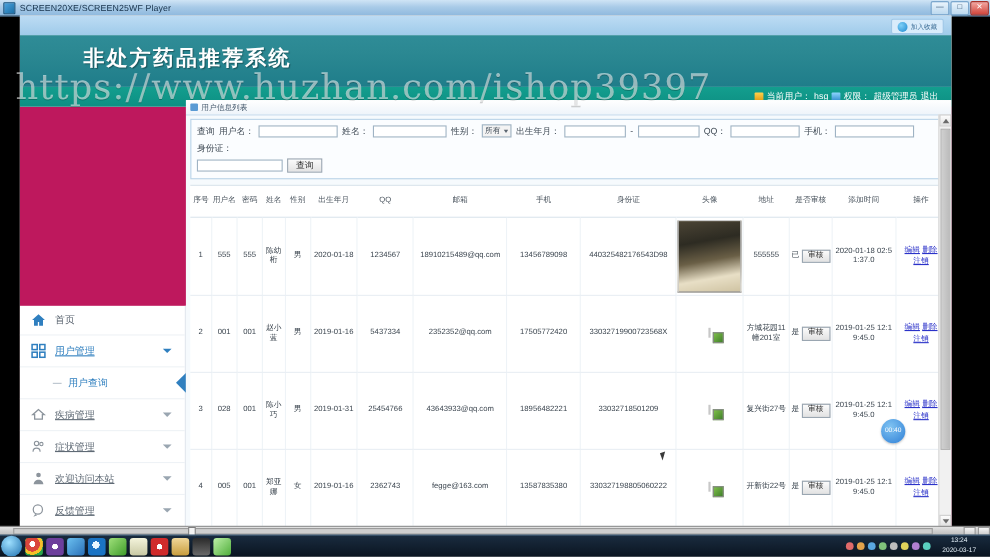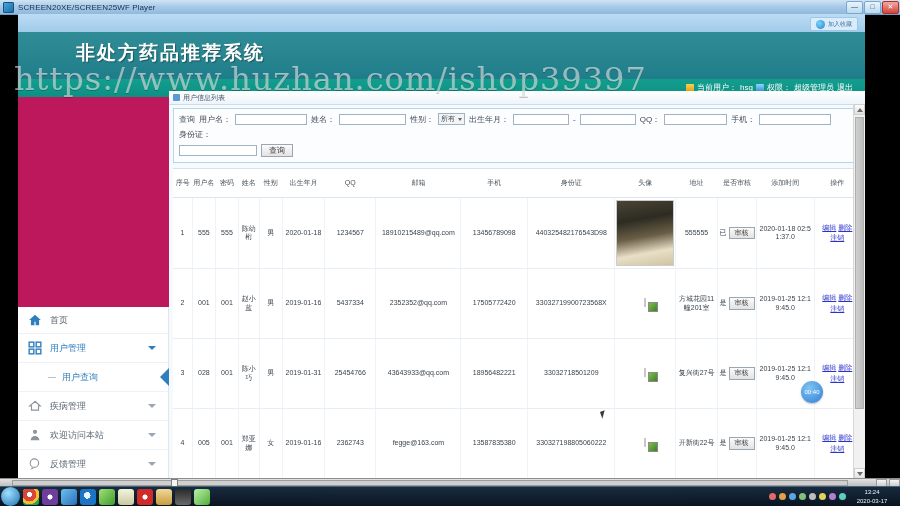--- a/index.html
+++ b/index.html
@@ -101,21 +101,21 @@
   #sidebar{
     width:150px;flex:none;background:#fff;border-right:1px solid #dfe7ee;
     font-size:9px;color:#5b6570;
   }
   .side-home{
     height:26px;display:flex;align-items:center;gap:8px;padding-left:10px;
     border-bottom:1px solid #eef2f6;
   }
   .side-row{
     height:28px;display:flex;align-items:center;gap:8px;padding-left:10px;
-    border-bottom:1px solid #eef2f6;position:relative;color:#5f6a75;
+    border-bottom:1px solid #eef2f6;position:relative;color:#5f6a75;text-decoration:underline;
   }
   .side-row.active{color:#2f7fbf;}
   .side-row .caret{
     position:absolute;right:12px;top:50%;transform:translateY(-50%);
     width:0;height:0;border-left:4px solid transparent;border-right:4px solid transparent;
     border-top:4px solid #9aa6b1;
   }
   .side-row.active .caret{border-top-color:#2f7fbf;}
   .side-ico{width:14px;height:14px;flex:none;display:block;}
   .side-sub{
@@ -335,20 +335,29 @@
         </div>
 
         <div class="side-row">
           <svg class="side-ico" viewBox="0 0 24 24">
             <path d="M12 4 3 12h3v7h12v-7h3z" fill="none" stroke="#8c949c" stroke-width="2"></path>
           </svg>
           <span>疾病管理</span>
           <span class="caret"></span>
         </div>
 
+        <div class="side-row">
+          <svg class="side-ico" viewBox="0 0 24 24">
+            <circle cx="9" cy="7" r="3.4" fill="none" stroke="#8c949c" stroke-width="1.8"></circle>
+            <circle cx="16.5" cy="8" r="2.6" fill="none" stroke="#8c949c" stroke-width="1.6"></circle>
+            <path d="M3.5 20c0-3.5 2.5-5.6 5.5-5.6s5.5 2.1 5.5 5.6" fill="none" stroke="#8c949c" stroke-width="1.8"></path>
+          </svg>
+          <span>症状管理</span>
+          <span class="caret"></span>
+        </div>
 
         <div class="side-row">
           <svg class="side-ico" viewBox="0 0 24 24">
             <circle cx="12" cy="6.5" r="3.6" fill="#8c949c"></circle>
             <path d="M4.5 21c0-4.4 3.4-7.2 7.5-7.2s7.5 2.8 7.5 7.2z" fill="#8c949c"></path>
           </svg>
           <span>欢迎访问本站</span>
           <span class="caret"></span>
         </div>
 

